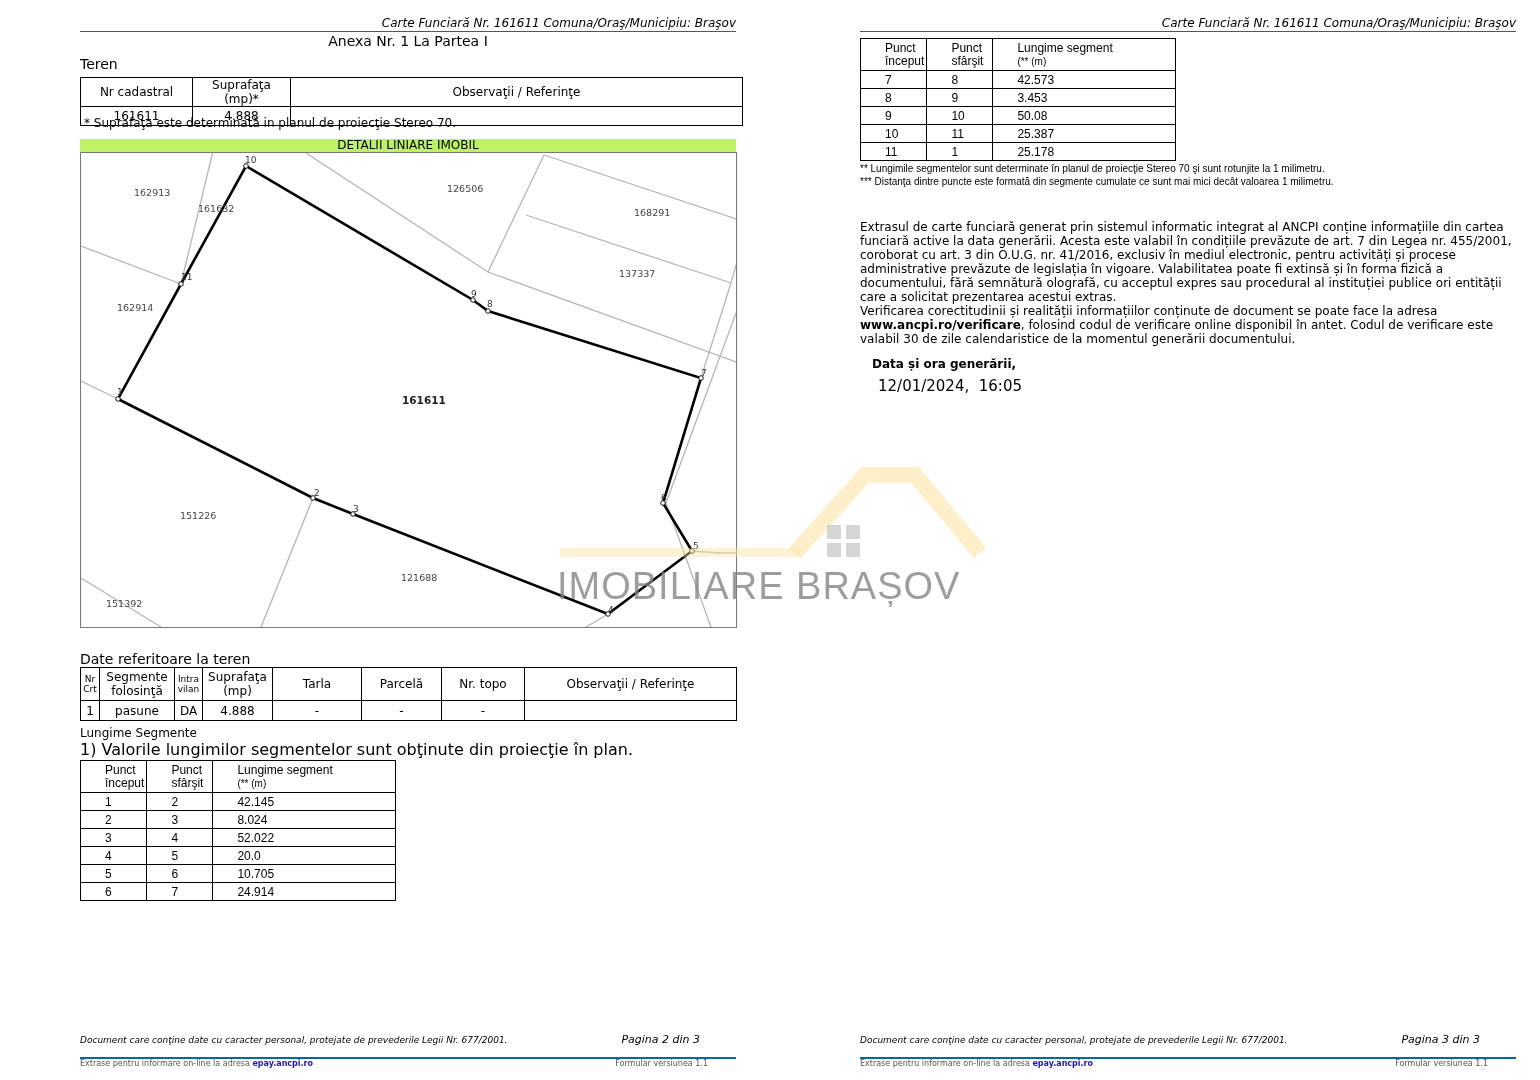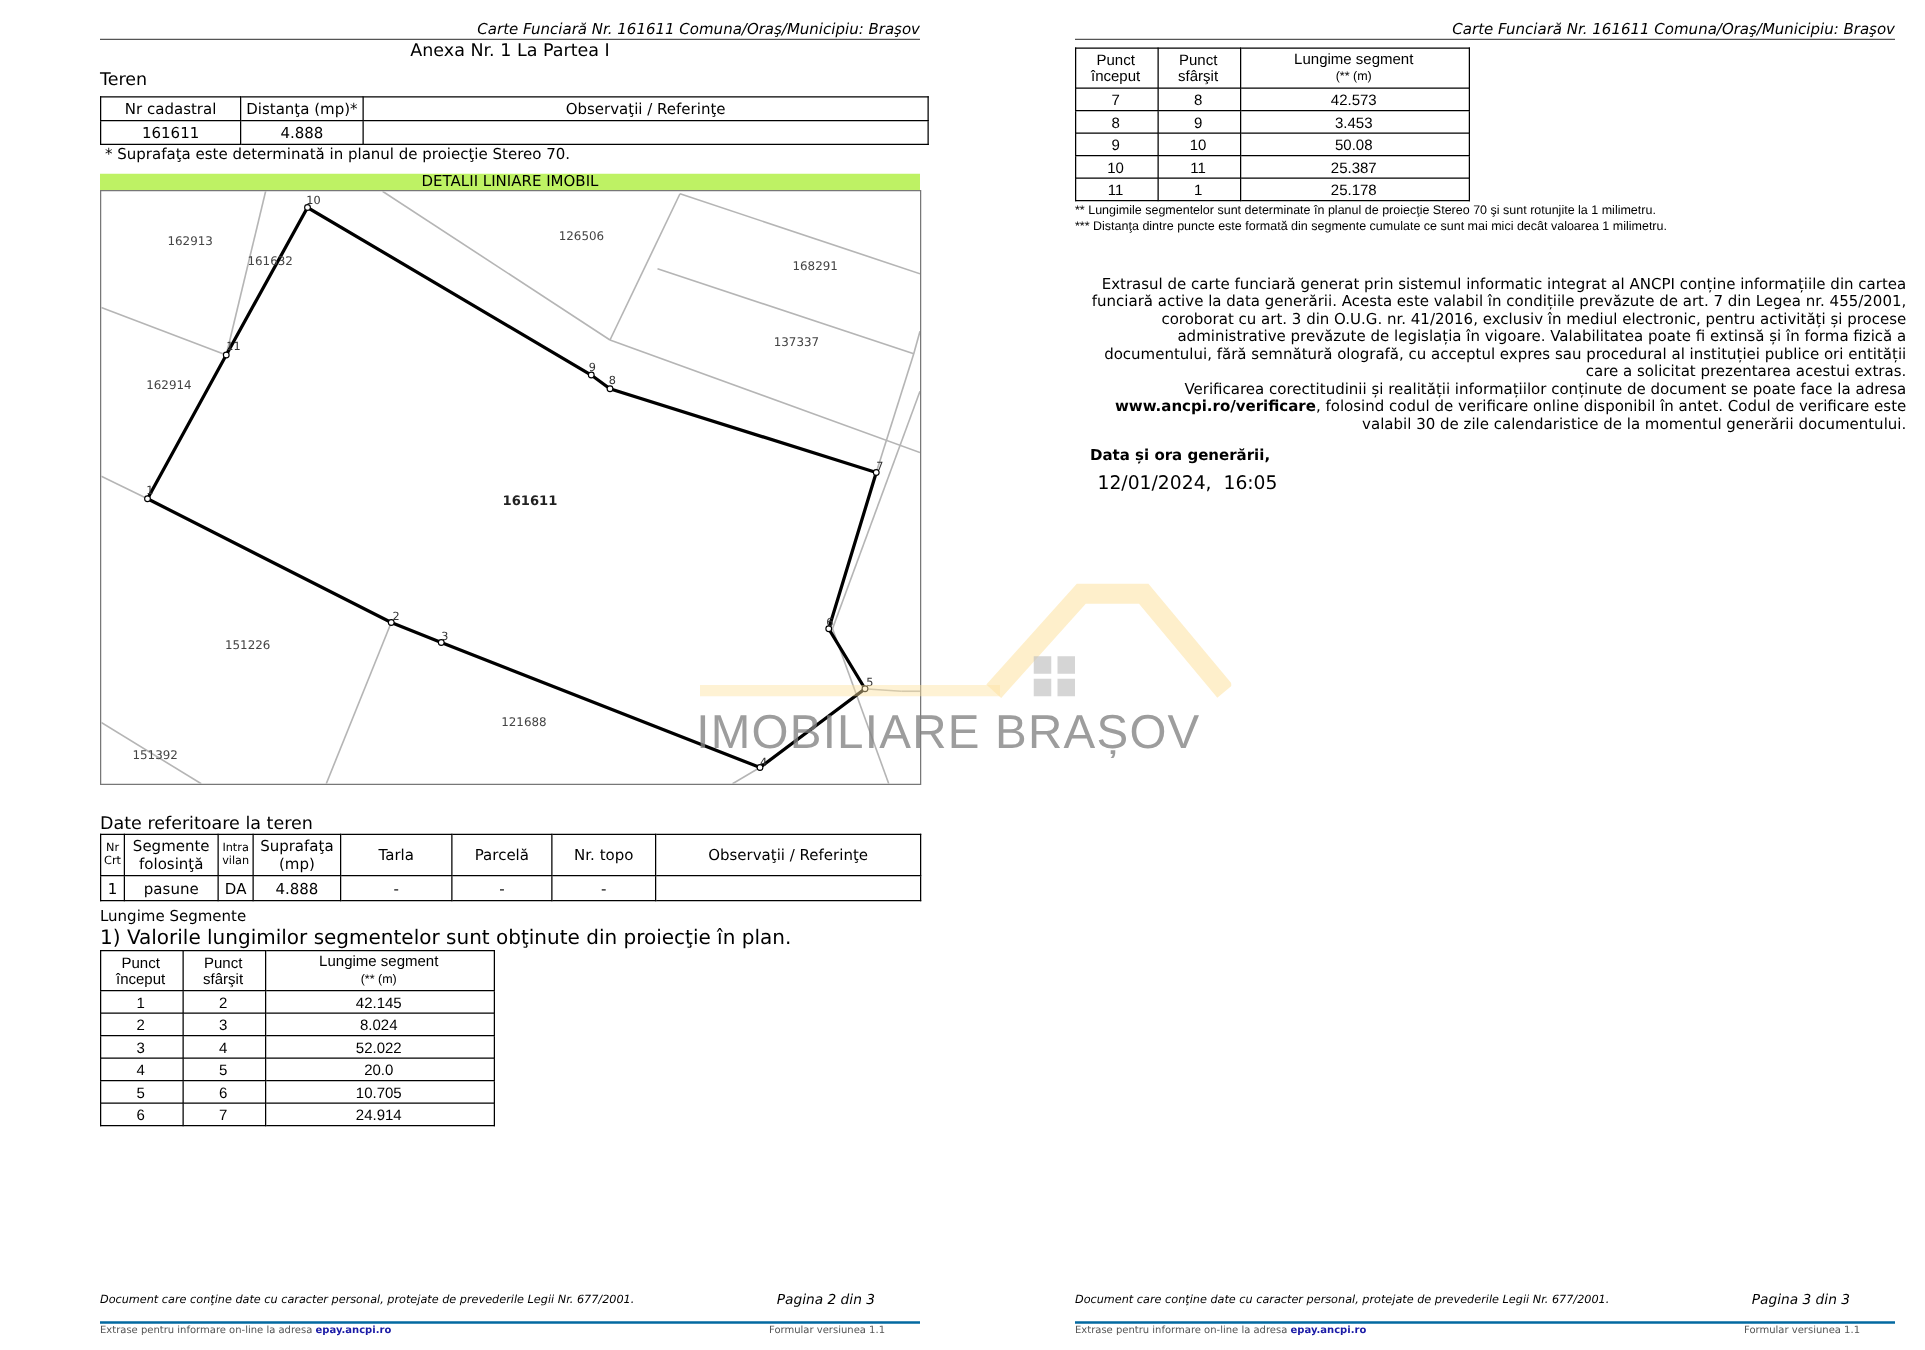--- a/index.html
+++ b/index.html
@@ -10,21 +10,21 @@
   .h-title { font-size: 14px; text-align: center; }
   .h-sec { font-size: 14px; }
   table { border-collapse: collapse; }
   td, th { border: 1.5px solid #000; font-weight: normal; }
   .t1 td { font-size: 12px; text-align: center; height: 19px; }
   .note { font-size: 12px; }
   .detail-bar { background: #bef264; font-size: 12px; text-align: center; height: 13px; line-height: 13px; }
   .map { border: 1px solid #777; background: #fff; }
   .t2 td { font-size: 12px; text-align: center; }
   .t2 .small { font-size: 9px; line-height: 10px; }
-  .seg td { font-size: 12px; text-align: center; padding-right: 2px; height: 18px; font-family: "Liberation Sans", sans-serif; }
+  .seg td { font-size: 12px; text-align: left; padding-right: 2px; height: 18px; font-family: "Liberation Sans", sans-serif; padding-left: 24px; }
   .seg .hd td { line-height: 13px; height: 32px; }
   .seg .unit { font-size: 10px; }
   .fn { font-size: 10px; font-family: "Liberation Sans", sans-serif; line-height: 13px; }
   .para { font-size: 12px; line-height: 14px; }
   .foot1 { font-size: 9px; font-style: italic; border-bottom: 2px solid #0369a1; padding-bottom: 12px; }
   .foot1 .pg { position: absolute; right: 36px; top: -2px; font-size: 11px; }
   .foot2 { font-size: 8px; color: #555; }
   .foot2 a { color: #1a1aa6; font-weight: bold; text-decoration: none; }
   .wm-hub { font-family: "Liberation Sans", sans-serif; font-weight: bold; font-size: 94px; color: rgba(120,120,120,0.8); letter-spacing: 2px; }
   .wm-imo { font-family: "Liberation Sans", sans-serif; font-size: 38px; color: rgba(130,130,130,0.78); letter-spacing: 1px; }
@@ -34,21 +34,21 @@
 
 <div>
   <div class="abs hdr" style="left:80px; top:16px; width:656px;">Carte Funciară Nr. 161611 Comuna/Oraş/Municipiu: Braşov</div>
   <div class="abs h-title" style="left:80px; top:33px; width:656px;">Anexa Nr. 1 La Partea I</div>
   <div class="abs h-sec" style="left:80px; top:56px;">Teren</div>
 
   <table class="abs t1" style="left:80px; top:77px; width:663px;">
     <tbody>
         <tr>
       <td style="width:112px;">Nr cadastral</td>
-      <td style="width:98px;">Distanţa (mp)*</td>
+      <td style="width:98px;">Suprafaţa (mp)*</td>
       <td>Observaţii / Referinţe</td>
     </tr>
     <tr>
       <td>161611</td>
       <td>4.888</td>
       <td></td>
     </tr>
   </tbody>
     </table>
   <div class="abs note" style="left:84px; top:116px;">* Suprafaţa este determinată in planul de proiecţie Stereo 70.</div>
@@ -244,21 +244,21 @@
     <tr>
           <td>11</td>
           <td>1</td>
           <td>25.178</td>
         </tr>
   </tbody>
     </table>
   <div class="abs fn" style="left:860px; top:162px;">** Lungimile segmentelor sunt determinate în planul de proiecţie Stereo 70 şi sunt rotunjite la 1 milimetru.</div>
   <div class="abs fn" style="left:860px; top:175px;">*** Distanţa dintre puncte este formată din segmente cumulate ce sunt mai mici decât valoarea 1 milimetru.</div>
 
-  <div class="abs para" style="left:860px; top:220px; width:665px;text-align:right;">
+  <div class="abs para" style="left:860px; top:220px; width:665px;">
     <span>Extrasul de carte funciară generat prin sistemul informatic integrat al ANCPI conține informațiile din cartea funciară active la data generării. Acesta este valabil în condițiile prevăzute de art. 7 din Legea nr. 455/2001, coroborat cu art. 3 din O.U.G. nr. 41/2016, exclusiv în mediul electronic, pentru activități și procese administrative prevăzute de legislația în vigoare. Valabilitatea poate fi extinsă și în forma fizică a documentului, fără semnătură olografă, cu acceptul expres sau procedural al instituției publice ori entității care a solicitat prezentarea acestui extras.</span><br>
     <span>Verificarea corectitudinii și realității informațiilor conținute de document se poate face la adresa </span><b>www.ancpi.ro/verificare</b><span>, folosind codul de verificare online disponibil în antet. Codul de verificare este valabil 30 de zile calendaristice de la momentul generării documentului.</span>
   </div>
 
   <div class="abs" style="left:872px; top:357px; font-size:12px; font-weight:bold;">Data și ora generării,</div>
   <div class="abs" style="left:878px; top:377px; font-size:15px; white-space:pre;">12/01/2024,  16:05</div>
 
   <div class="abs foot1" style="left:860px; top:1035px; width:656px;">
     <span>Document care conţine date cu caracter personal, protejate de prevederile Legii Nr. 677/2001.</span>
     <span class="pg">Pagina 3 din 3</span>

